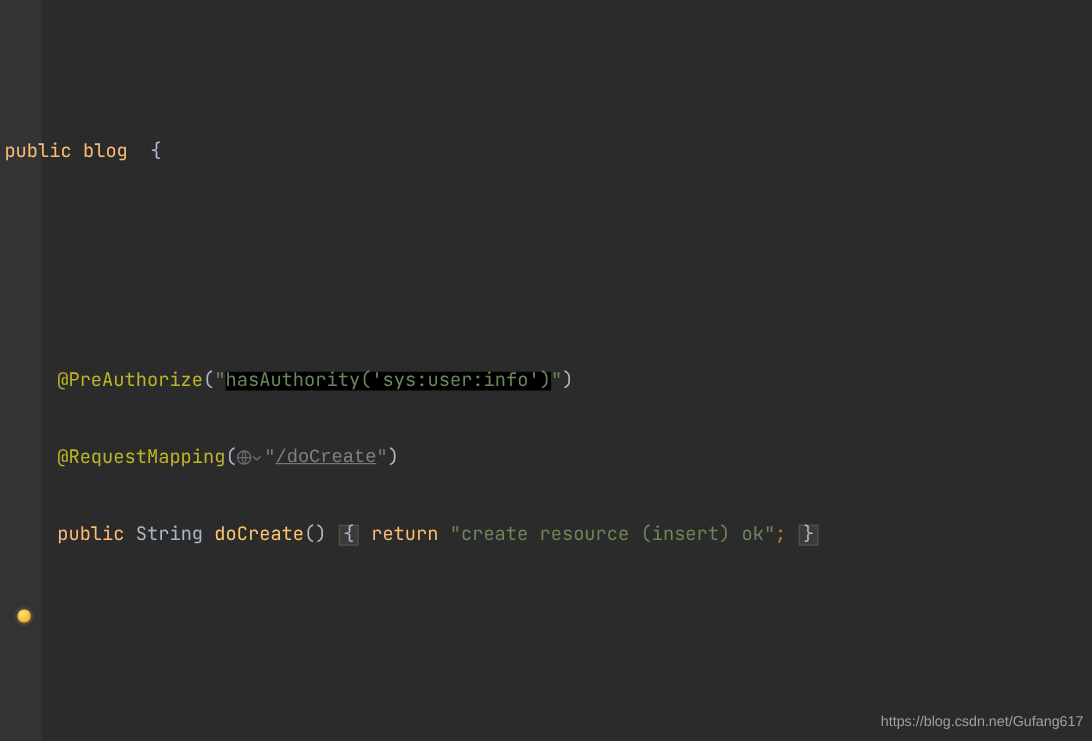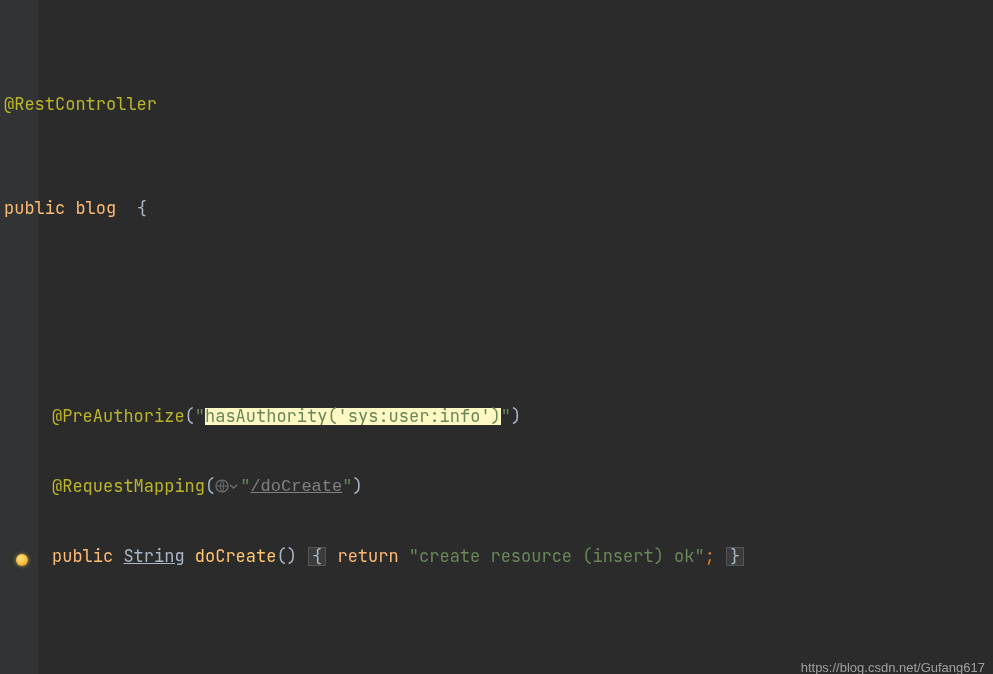--- a/index.html
+++ b/index.html
@@ -39,31 +39,31 @@
     height: 36px;
     display: flex;
     align-items: center;
     padding-left: 2px;
   }
   .ind1 { display:inline-block; width: 50px; }
   .ind0 { display:inline-block; width: 2px; }
 
   .kw   { color: #fdba74; }
   .ann  { color: #bbb529; }
-  .type { color: #a9b7c6; text-decoration: underline; }
+  .type { color: #a9b7c6; }
   .cls  { color: #a9b7c6; }
   .fn   { color: #ffc66d; }
   .str  { color: #6a8759; }
   .plain{ color: #a9b7c6; }
   .par  { color: #a9b7c6; }
   .brace{ color: #a9b7c6; }
   .semi { color: #cc7832; }
 
   .hi-auth {
-    background: #fef9c3;
+    background: #000000;
     padding: 0 0px;
   }
   .mapping-url {
     color: #808080;
     text-decoration: underline;
     font-family: Liberation Mono, monospace;
   }
   .brace-box {
     background: #3b3b3b;
     border: 1px solid #555555;
@@ -76,41 +76,37 @@
     align-items: center;
     gap: 0px;
     margin: 0 2px 0 0;
     vertical-align: middle;
   }
   .globe svg { display:block; }
 
   .watermark {
     position: absolute;
     right: 8px;
-    bottom: 0;
+    bottom: 12px;
     font-family: Arial, sans-serif;
     font-size: 13px;
     color: #bcbcbc;
     opacity: 0.8;
   }
 </style>
 </head>
 <body>
 
 <div class="gutter">
   <div class="bulb"></div>
 </div>
 
 <div class="code">
 
   
-  <div class="line">
-    <span class="ind0"></span>
-    <span class="ann">@RestController</span>
-  </div>
 
   
   <div class="line">
     <span class="ind0"></span>
     <span class="kw">public</span><span class="plain"> </span>
     <span class="kw">blog</span><span class="plain"> </span>
     <span class="plain"> </span>
     <span class="brace">{</span>
   </div>
 

